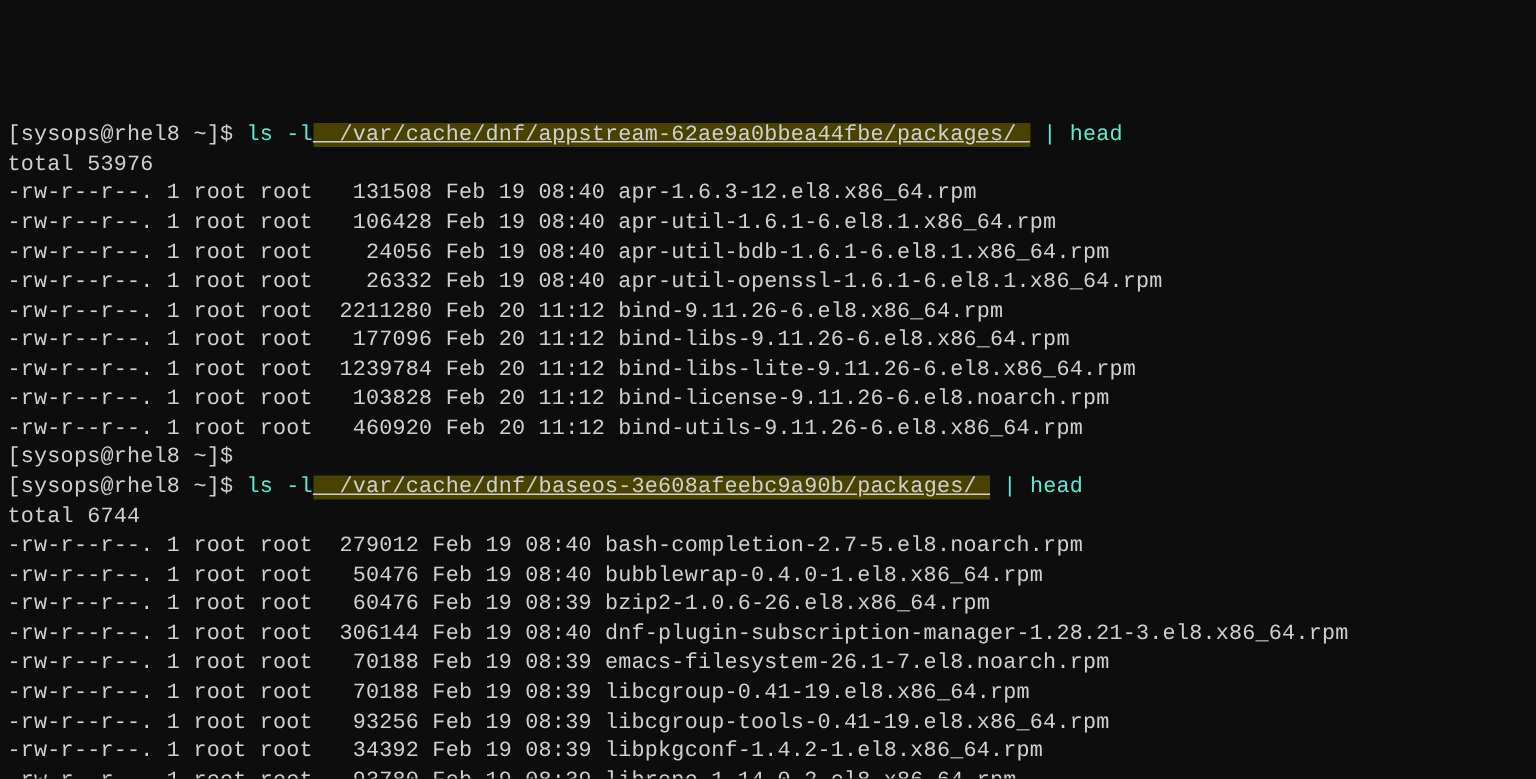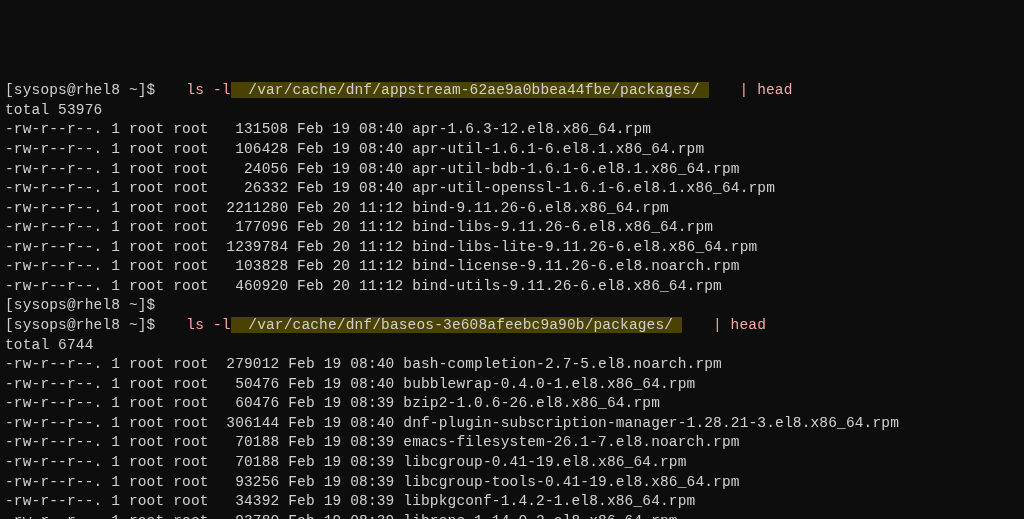--- a/index.html
+++ b/index.html
@@ -17,26 +17,26 @@
       width: 1024px;
       height: 519px;
       overflow: hidden;
       white-space: pre;
       letter-spacing: 0.15px;
     }
     .prompt-user {
       color: #d0d0d0;
     }
     .cmd-yellow {
-      color: #fca5a5;
-      margin-left: 22px;
+      color: #5eead4;
     }
     .hl-yellow-bg {
       background-color: #4a4200;
       color: #d0d0d0;
+      text-decoration: underline;
     }
     .line {
       display: block;
     }
   </style>
 </head>
 <body>
 
 
 

